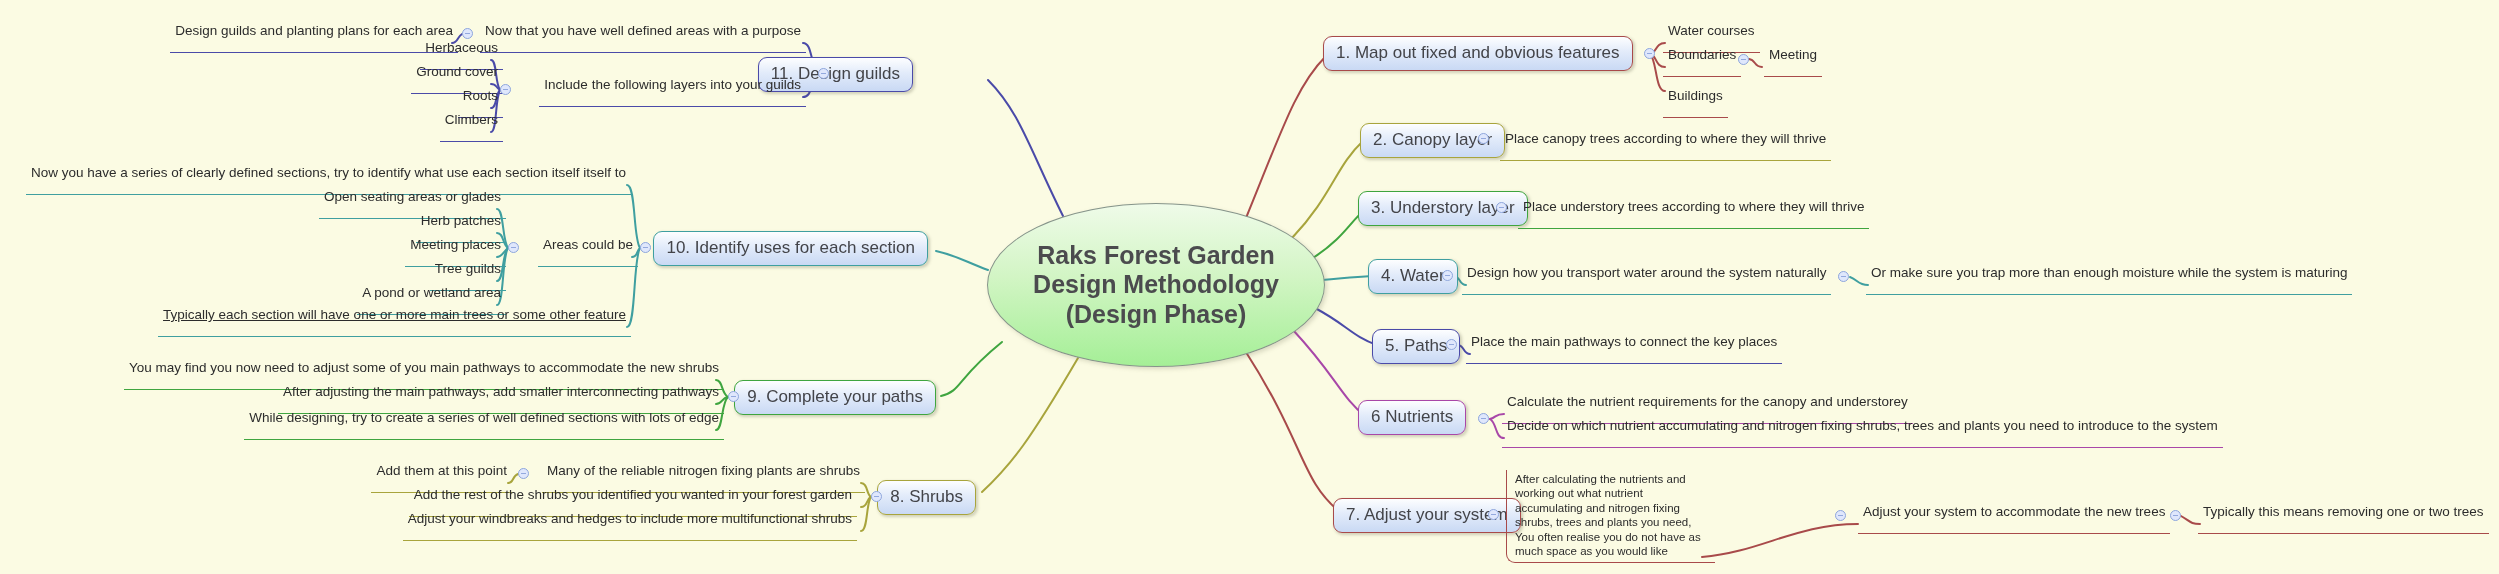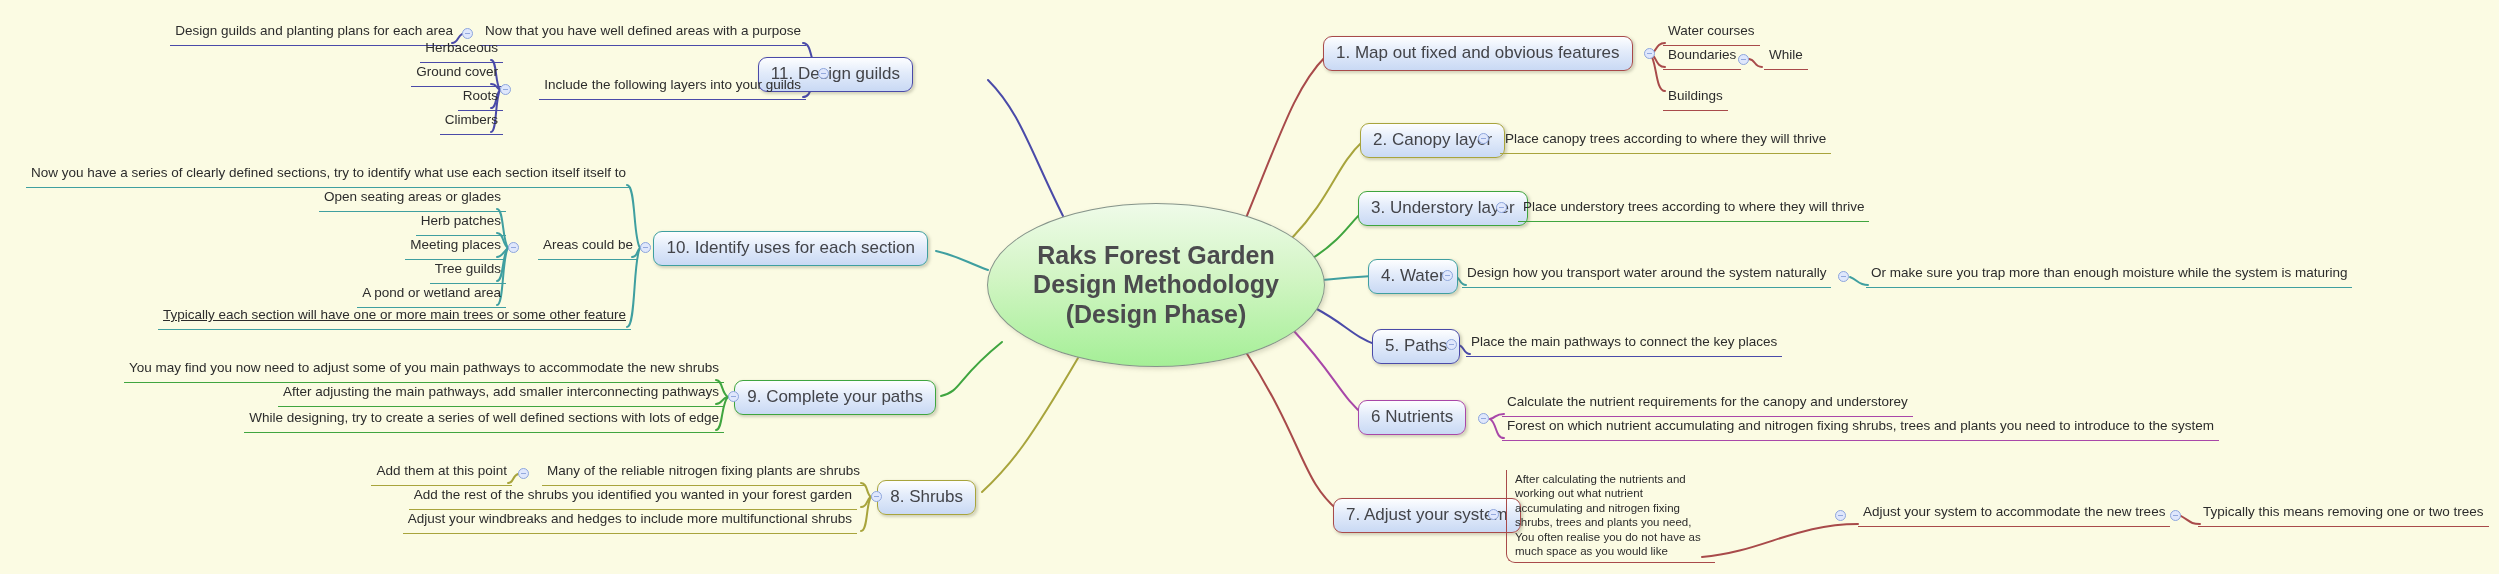--- a/index.html
+++ b/index.html
@@ -12,21 +12,21 @@
         display:flex;align-items:center;justify-content:center;text-align:center;
         font-weight:bold;font-size:25px;line-height:1.18;color:#4b4b4e;
         box-shadow:2px 2px 4px rgba(120,120,90,.25);}
   .root-label{width:272px;}
 
   .bubble{position:absolute;padding:6px 12px 7px;border-radius:9px;border:1.6px solid;
           background:linear-gradient(180deg,#fdfeff 0%,#e2ebfa 45%,#c9d9f4 100%);
           font-size:17px;color:#434449;white-space:nowrap;box-shadow:1.5px 1.5px 3px rgba(100,100,80,.28);}
 
   .tnode{position:absolute;font-size:13.5px;color:#2c2c2c;white-space:nowrap;
-         height:17px;line-height:16px;padding:0 5px 5px;border-bottom:1.8px solid;}
+         height:17px;line-height:16px;padding:0 5px 12px;border-bottom:1.8px solid;}
 
   .para{position:absolute;font-size:11.5px;color:#2c2c2c;width:196px;line-height:1.25;
         padding:2px 4px 4px 8px;border-left:1.8px solid;border-bottom:1.8px solid;
         border-bottom-left-radius:9px;}
 
   .fold{position:absolute;width:11px;height:11px;border-radius:50%;box-sizing:border-box;
         background:#dfe7fc;border:1px solid #8ea6dc;}
   .fold::after{content:"";position:absolute;left:2px;right:2px;top:4px;height:1px;background:#93a9de;}
 
   .c-red{border-color:#a84a4a;}  .c-olive{border-color:#a8a43c;} .c-green{border-color:#3fa53f;}
@@ -107,39 +107,39 @@
     </g>
   </svg>
 
   <div class="root">
     <div class="root-label">Raks Forest Garden Design Methodology (Design Phase)</div>
   </div>
 
   <div class="bubble c-red" style="left:1323px;top:36px;">1. Map out fixed and obvious features</div>
   <div class="tnode c-red" style="left:1663px;top:23px;">Water courses</div>
   <div class="tnode c-red" style="left:1663px;top:47px;">Boundaries</div>
-  <div class="tnode c-red" style="left:1764px;top:47px;">While</div>
+  <div class="tnode c-red" style="left:1764px;top:47px;">Meeting</div>
   <div class="tnode c-red" style="left:1663px;top:71px;margin-top:17px;">Buildings</div>
 
   <div class="bubble c-olive" style="left:1360px;top:123px;">2. Canopy layer</div>
   <div class="tnode c-olive" style="left:1500px;top:131px;">Place canopy trees according to where they will thrive</div>
 
   <div class="bubble c-green" style="left:1358px;top:191px;">3. Understory layer</div>
   <div class="tnode c-green" style="left:1518px;top:199px;">Place understory trees according to where they will thrive</div>
 
   <div class="bubble c-teal" style="left:1368px;top:259px;">4. Water</div>
   <div class="tnode c-teal" style="left:1462px;top:265px;">Design how you transport water around the system naturally</div>
   <div class="tnode c-teal" style="left:1866px;top:265px;">Or make sure you trap more than enough moisture while the system is maturing</div>
 
   <div class="bubble c-indigo" style="left:1372px;top:329px;">5. Paths</div>
   <div class="tnode c-indigo" style="left:1466px;top:334px;">Place the main pathways to connect the key places</div>
 
   <div class="bubble c-purple" style="left:1358px;top:400px;">6 Nutrients</div>
   <div class="tnode c-purple" style="left:1502px;top:394px;">Calculate the nutrient requirements for the canopy and understorey</div>
-  <div class="tnode c-purple" style="left:1502px;top:418px;">Forest on which nutrient accumulating and nitrogen fixing shrubs, trees and plants you need to introduce to the system</div>
+  <div class="tnode c-purple" style="left:1502px;top:418px;">Decide on which nutrient accumulating and nitrogen fixing shrubs, trees and plants you need to introduce to the system</div>
 
   <div class="bubble c-red" style="left:1333px;top:498px;">7. Adjust your system</div>
   <div class="para c-red" style="left:1506px;top:470px;">After calculating the nutrients and working out what nutrient accumulating and nitrogen fixing shrubs, trees and plants you need, You often realise you do not have as much space as you would like</div>
   <div class="tnode c-red" style="left:1858px;top:504px;">Adjust your system to accommodate the new trees</div>
   <div class="tnode c-red" style="left:2198px;top:504px;">Typically this means removing one or two trees</div>
 
   <div class="bubble c-olive" style="right:1523px;top:480px;">8. Shrubs</div>
   <div class="tnode c-olive" style="right:1634px;top:463px;">Many of the reliable nitrogen fixing plants are shrubs</div>
   <div class="tnode c-olive" style="right:1987px;top:463px;">Add them at this point</div>
   <div class="tnode c-olive" style="right:1642px;top:487px;">Add the rest of the shrubs you identified you wanted in your forest garden</div>

